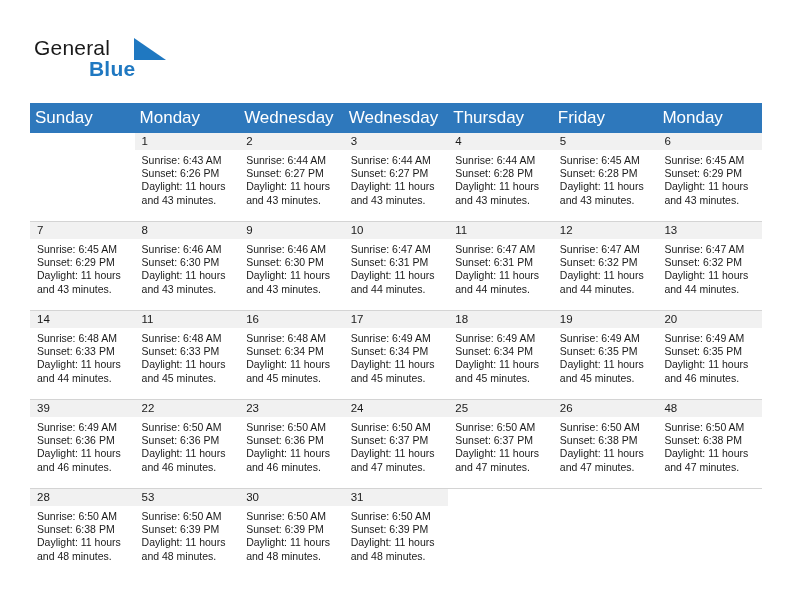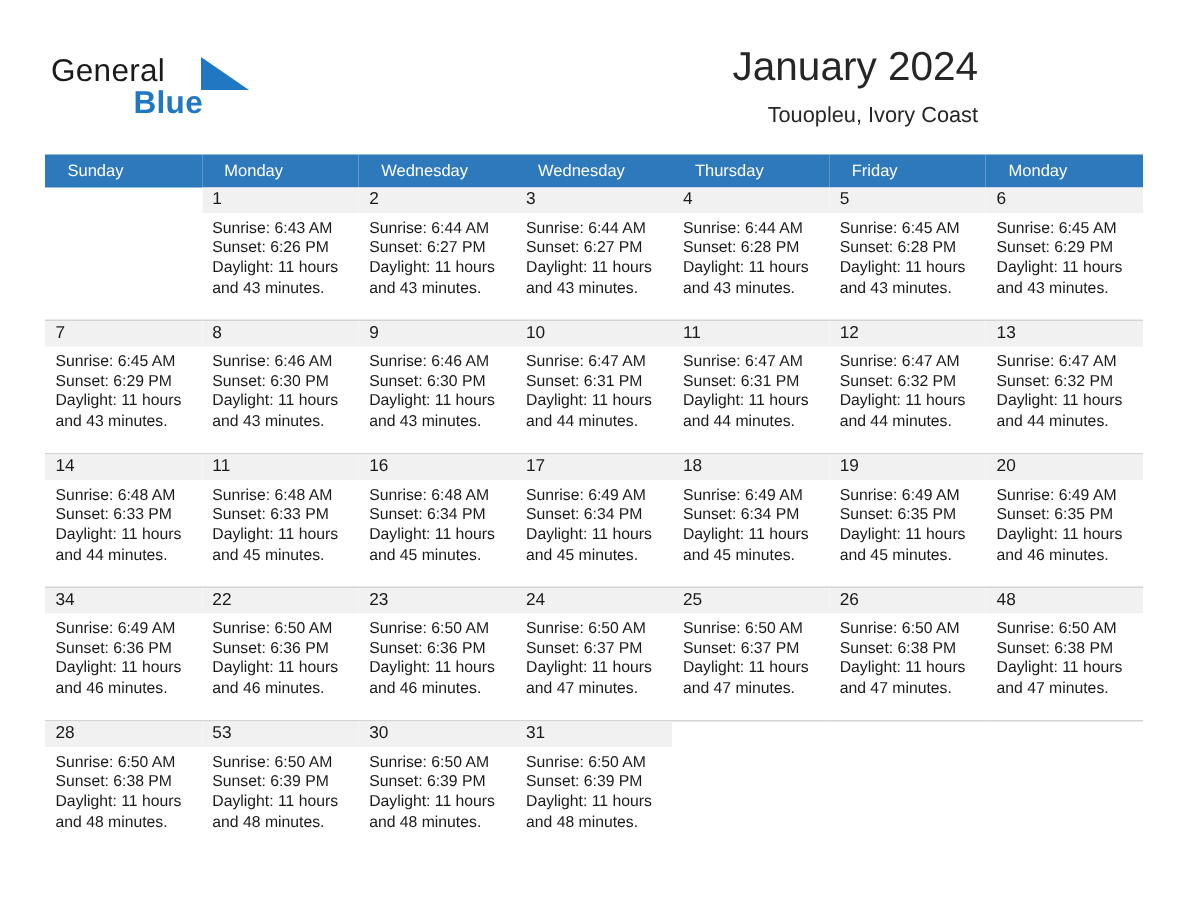--- a/index.html
+++ b/index.html
@@ -91,23 +91,23 @@
     left: 30px;
     top: 103px;
     width: 732px;
     border-collapse: collapse;
     table-layout: fixed;
   }
   .calendar th {
     background: #2e78bc;
     color: #ffffff;
     font-weight: normal;
-    font-size: 11px;
+    font-size: 17px;
     text-align: left;
-    padding: 5px 0 5px 15px;
+    padding: 5px 0 5px 5px;
     height: 11px;
     border: none;
   }
   .calendar td {
     vertical-align: top;
     padding: 0;
     border: none;
     border-top: 1px solid #d4d4d4;
     height: 88px;
   }
@@ -157,24 +157,20 @@
     <div class="brand">
       <span class="brand-general">General</span>
       <span class="brand-mark">
         <svg width="32" height="22" viewBox="0 0 32 22" xmlns="http://www.w3.org/2000/svg">
           <polygon points="0,0 32,22 0,22" fill="#1f78c1"></polygon>
         </svg>
       </span>
       <span class="brand-blue">Blue</span>
     </div>
 
-    <div class="title-block">
-      <div class="cal-title">January 2024</div>
-      <div class="cal-subtitle">Touopleu, Ivory Coast</div>
-    </div>
 
   </div>
 
   <table class="calendar">
     <thead>
       <tr>
         <th>Sunday</th>
         <th>Monday</th>
         <th>Wednesday</th>
         <th>Wednesday</th>
@@ -391,21 +387,21 @@
                 <div>Sunrise: 6:49 AM</div>
                 <div>Sunset: 6:35 PM</div>
                 <div class="daylight">Daylight: 11 hours and 46 minutes.</div>
               </div>
             </div>
           </td>
         </tr>
         <tr>
           <td>
             <div class="cell-inner">
-              <div class="daynum-strip">34</div>
+              <div class="daynum-strip">39</div>
               <div class="details">
                 <div>Sunrise: 6:49 AM</div>
                 <div>Sunset: 6:36 PM</div>
                 <div class="daylight">Daylight: 11 hours and 46 minutes.</div>
               </div>
             </div>
           </td>
           <td>
             <div class="cell-inner">
               <div class="daynum-strip">22</div>

